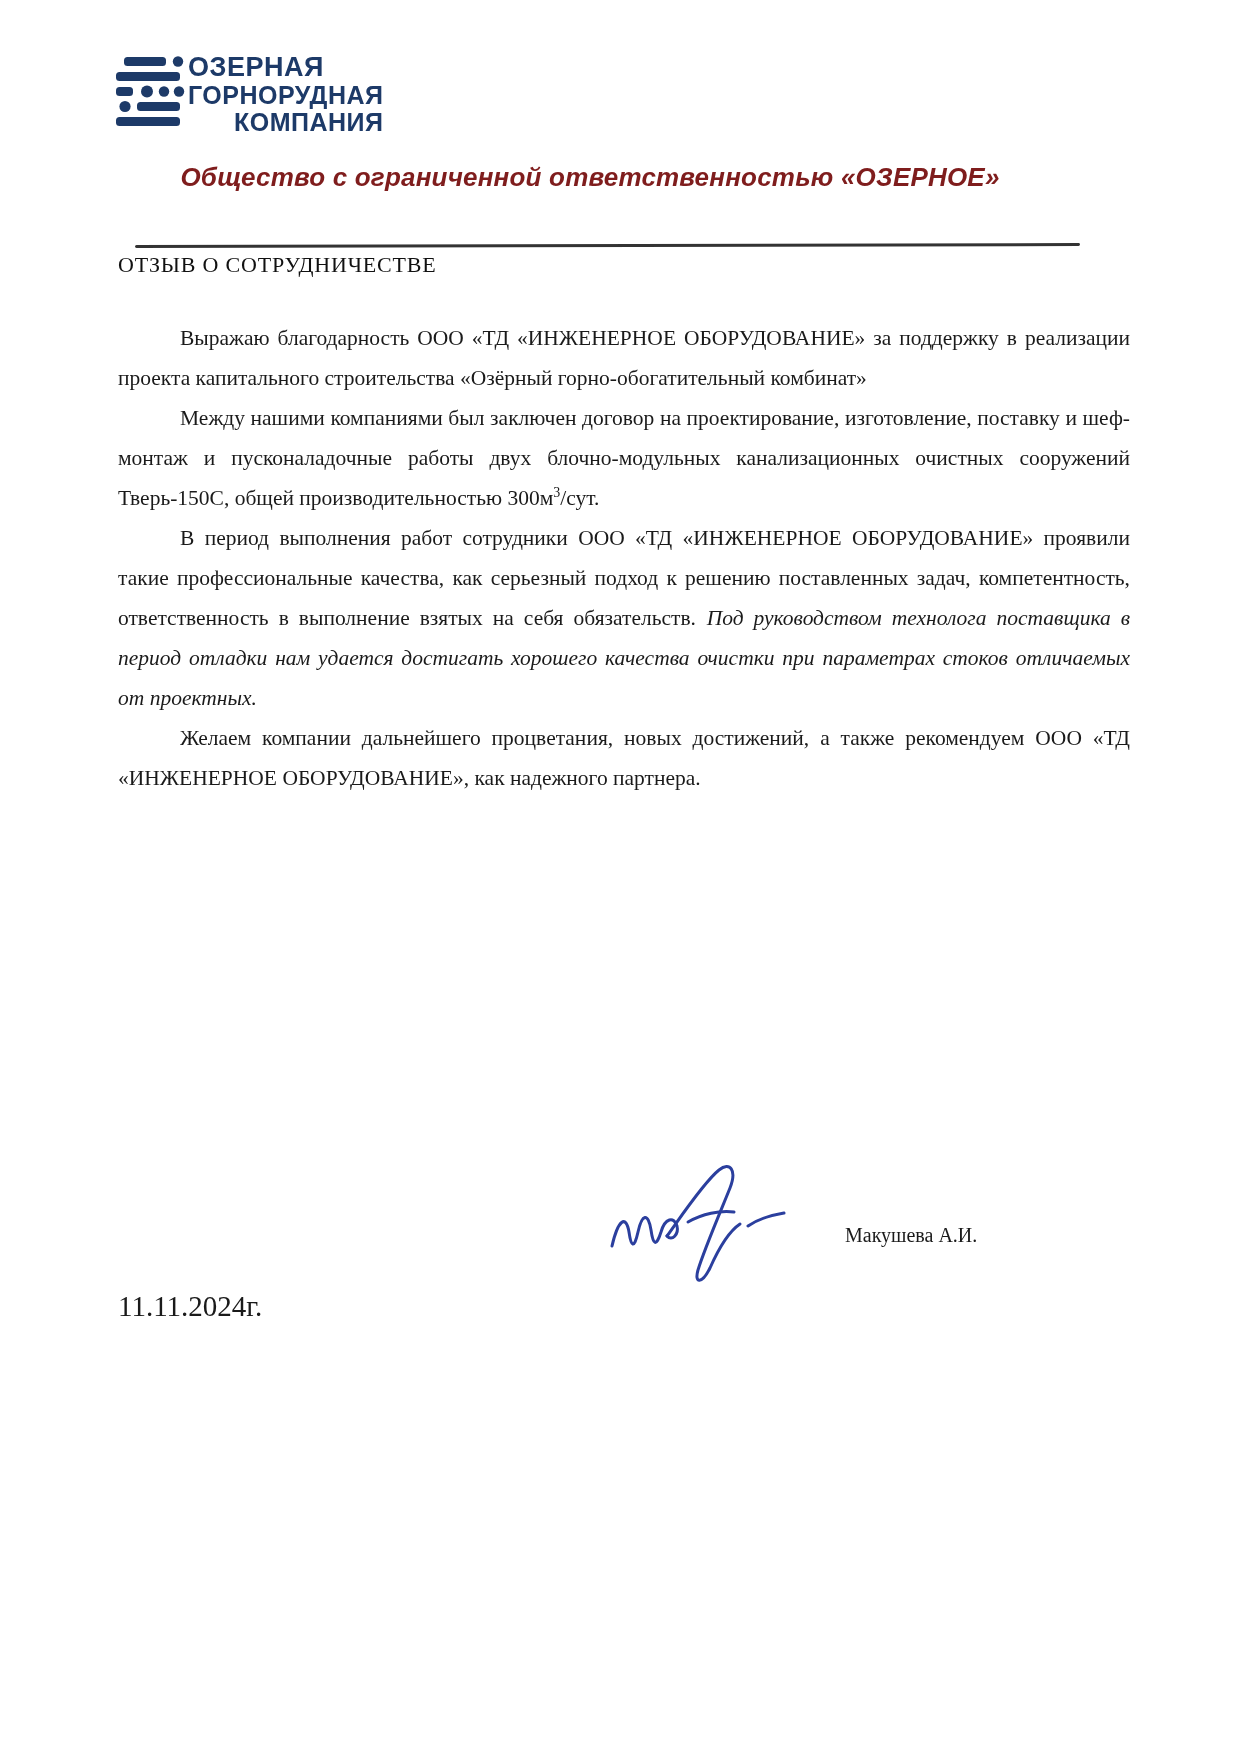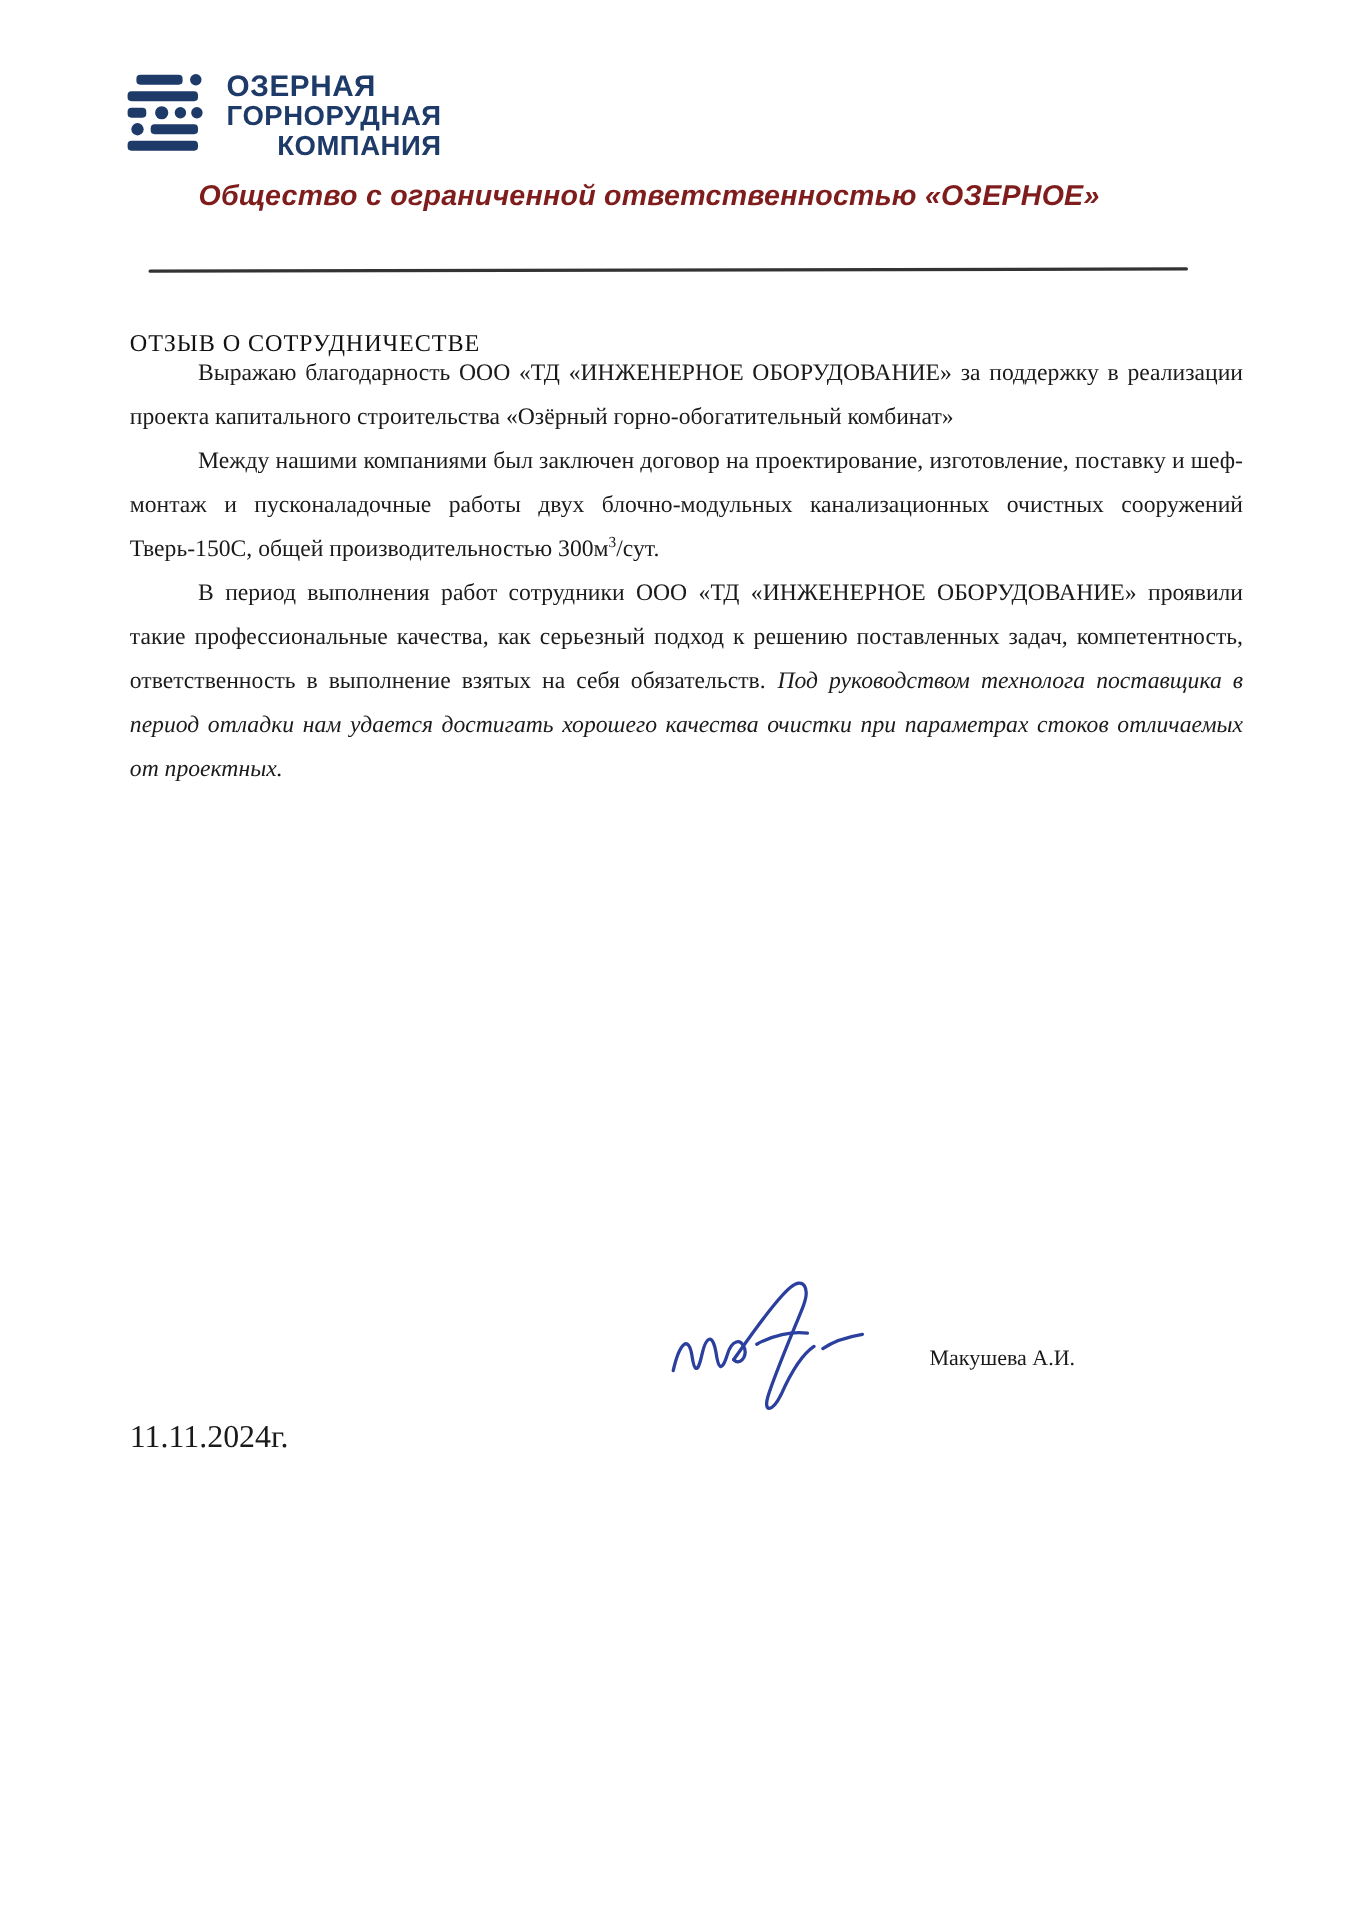--- a/index.html
+++ b/index.html
@@ -14,25 +14,24 @@
     margin: 0 auto;
     background: #ffffff;
     overflow: hidden;
     font-family: "Liberation Serif", serif;
     color: #1a1a1a;
   }
 
   
   .logo-row {
     position: absolute;
-    top: 64px;
+    top: 53px;
     left: 114px;
     display: flex;
     align-items: center;
-    gap: 18px;
   }
   .logo-mark svg { display: block; }
   .logo-text {
     font-family: "Liberation Sans", sans-serif;
     color: #1d3a68;
     line-height: 1.08;
     letter-spacing: 0.5px;
   }
   .logo-text .l1 { font-size: 27px; font-weight: 800; }
   .logo-text .l2, .logo-text .l3 { font-size: 25px; font-weight: 600; text-align: right; }
@@ -65,21 +64,20 @@
   }
 
   
   .review-heading {
     position: absolute;
     top: 252px;
     left: 118px;
     font-size: 22px;
     letter-spacing: 0.8px;
     color: #111;
-    margin-top: 47px;
   }
 
   
   .body-text {
     position: absolute;
     top: 318px;
     left: 118px;
     width: 1012px;
     font-size: 21.5px;
     line-height: 40px;
@@ -151,20 +149,21 @@
   <div class="doc-title">Общество с ограниченной ответственностью «ОЗЕРНОЕ»</div>
 
   <div class="rule"></div>
 
   <div class="review-heading">ОТЗЫВ О СОТРУДНИЧЕСТВЕ</div>
 
   <div class="body-text">
     <p><span>Выражаю благодарность ООО «ТД «ИНЖЕНЕРНОЕ ОБОРУДОВАНИЕ» за поддержку в реализации проекта капитального строительства «Озёрный горно-обогатительный комбинат»</span></p>
     <p><span>Между нашими компаниями был заключен договор на проектирование, изготовление, поставку и шеф-монтаж и пусконаладочные работы двух блочно-модульных канализационных очистных сооружений Тверь-150С, общей производительностью 300м</span><sup>3</sup><span>/сут.</span></p>
     <p><span>В период выполнения работ сотрудники ООО «ТД «ИНЖЕНЕРНОЕ ОБОРУДОВАНИЕ» проявили такие профессиональные качества, как серьезный подход к решению поставленных задач, компетентность, ответственность в выполнение взятых на себя обязательств. </span><span class="ital">Под руководством технолога поставщика в период отладки нам удается достигать хорошего качества очистки при параметрах стоков отличаемых от проектных.</span></p>
+    <p><span>Желаем компании дальнейшего процветания, новых достижений, а также рекомендуем ООО «ТД «ИНЖЕНЕРНОЕ ОБОРУДОВАНИЕ», как надежного партнера.</span></p>
   </div>
 
 
   <div class="signature">
     <svg width="200" height="145" viewBox="0 0 200 145" xmlns="http://www.w3.org/2000/svg" aria-hidden="true">
       <g fill="none" stroke="#2b3f9e" stroke-width="3" stroke-linecap="round">
         <path d="M 12 88
                  C 18 62, 26 56, 29 74
                  C 31 88, 34 92, 38 74
                  C 42 56, 48 54, 51 72

